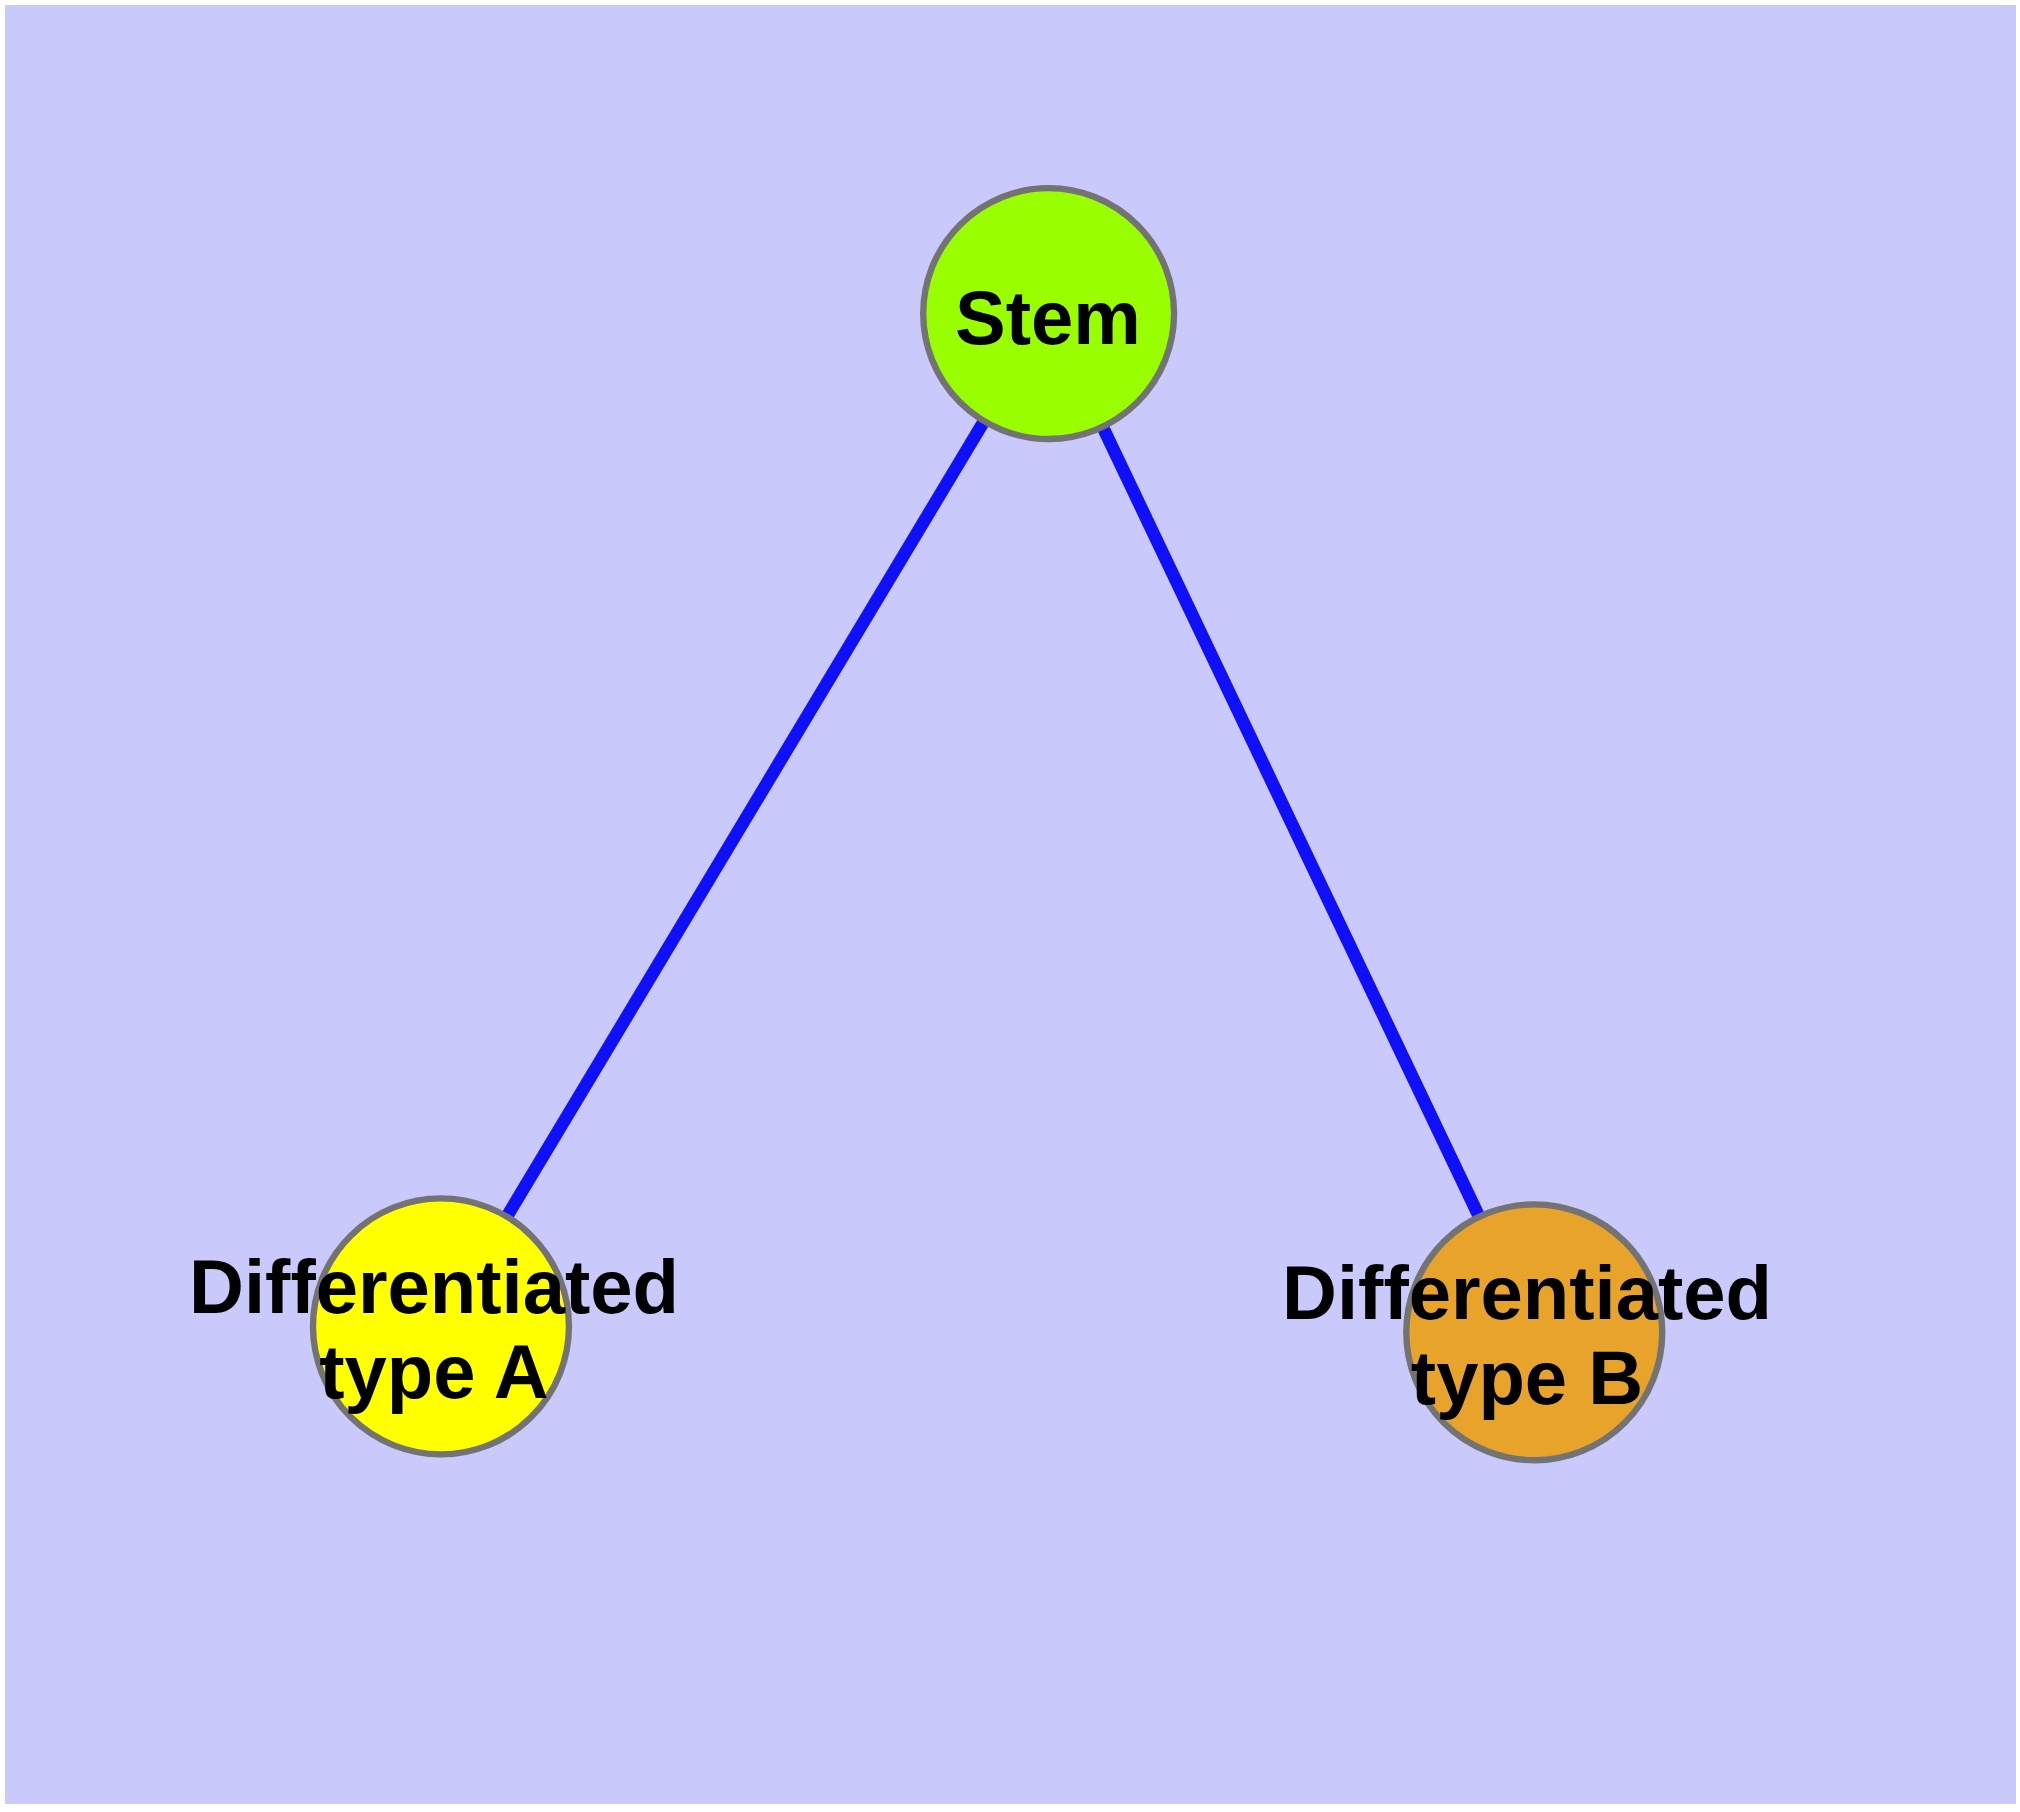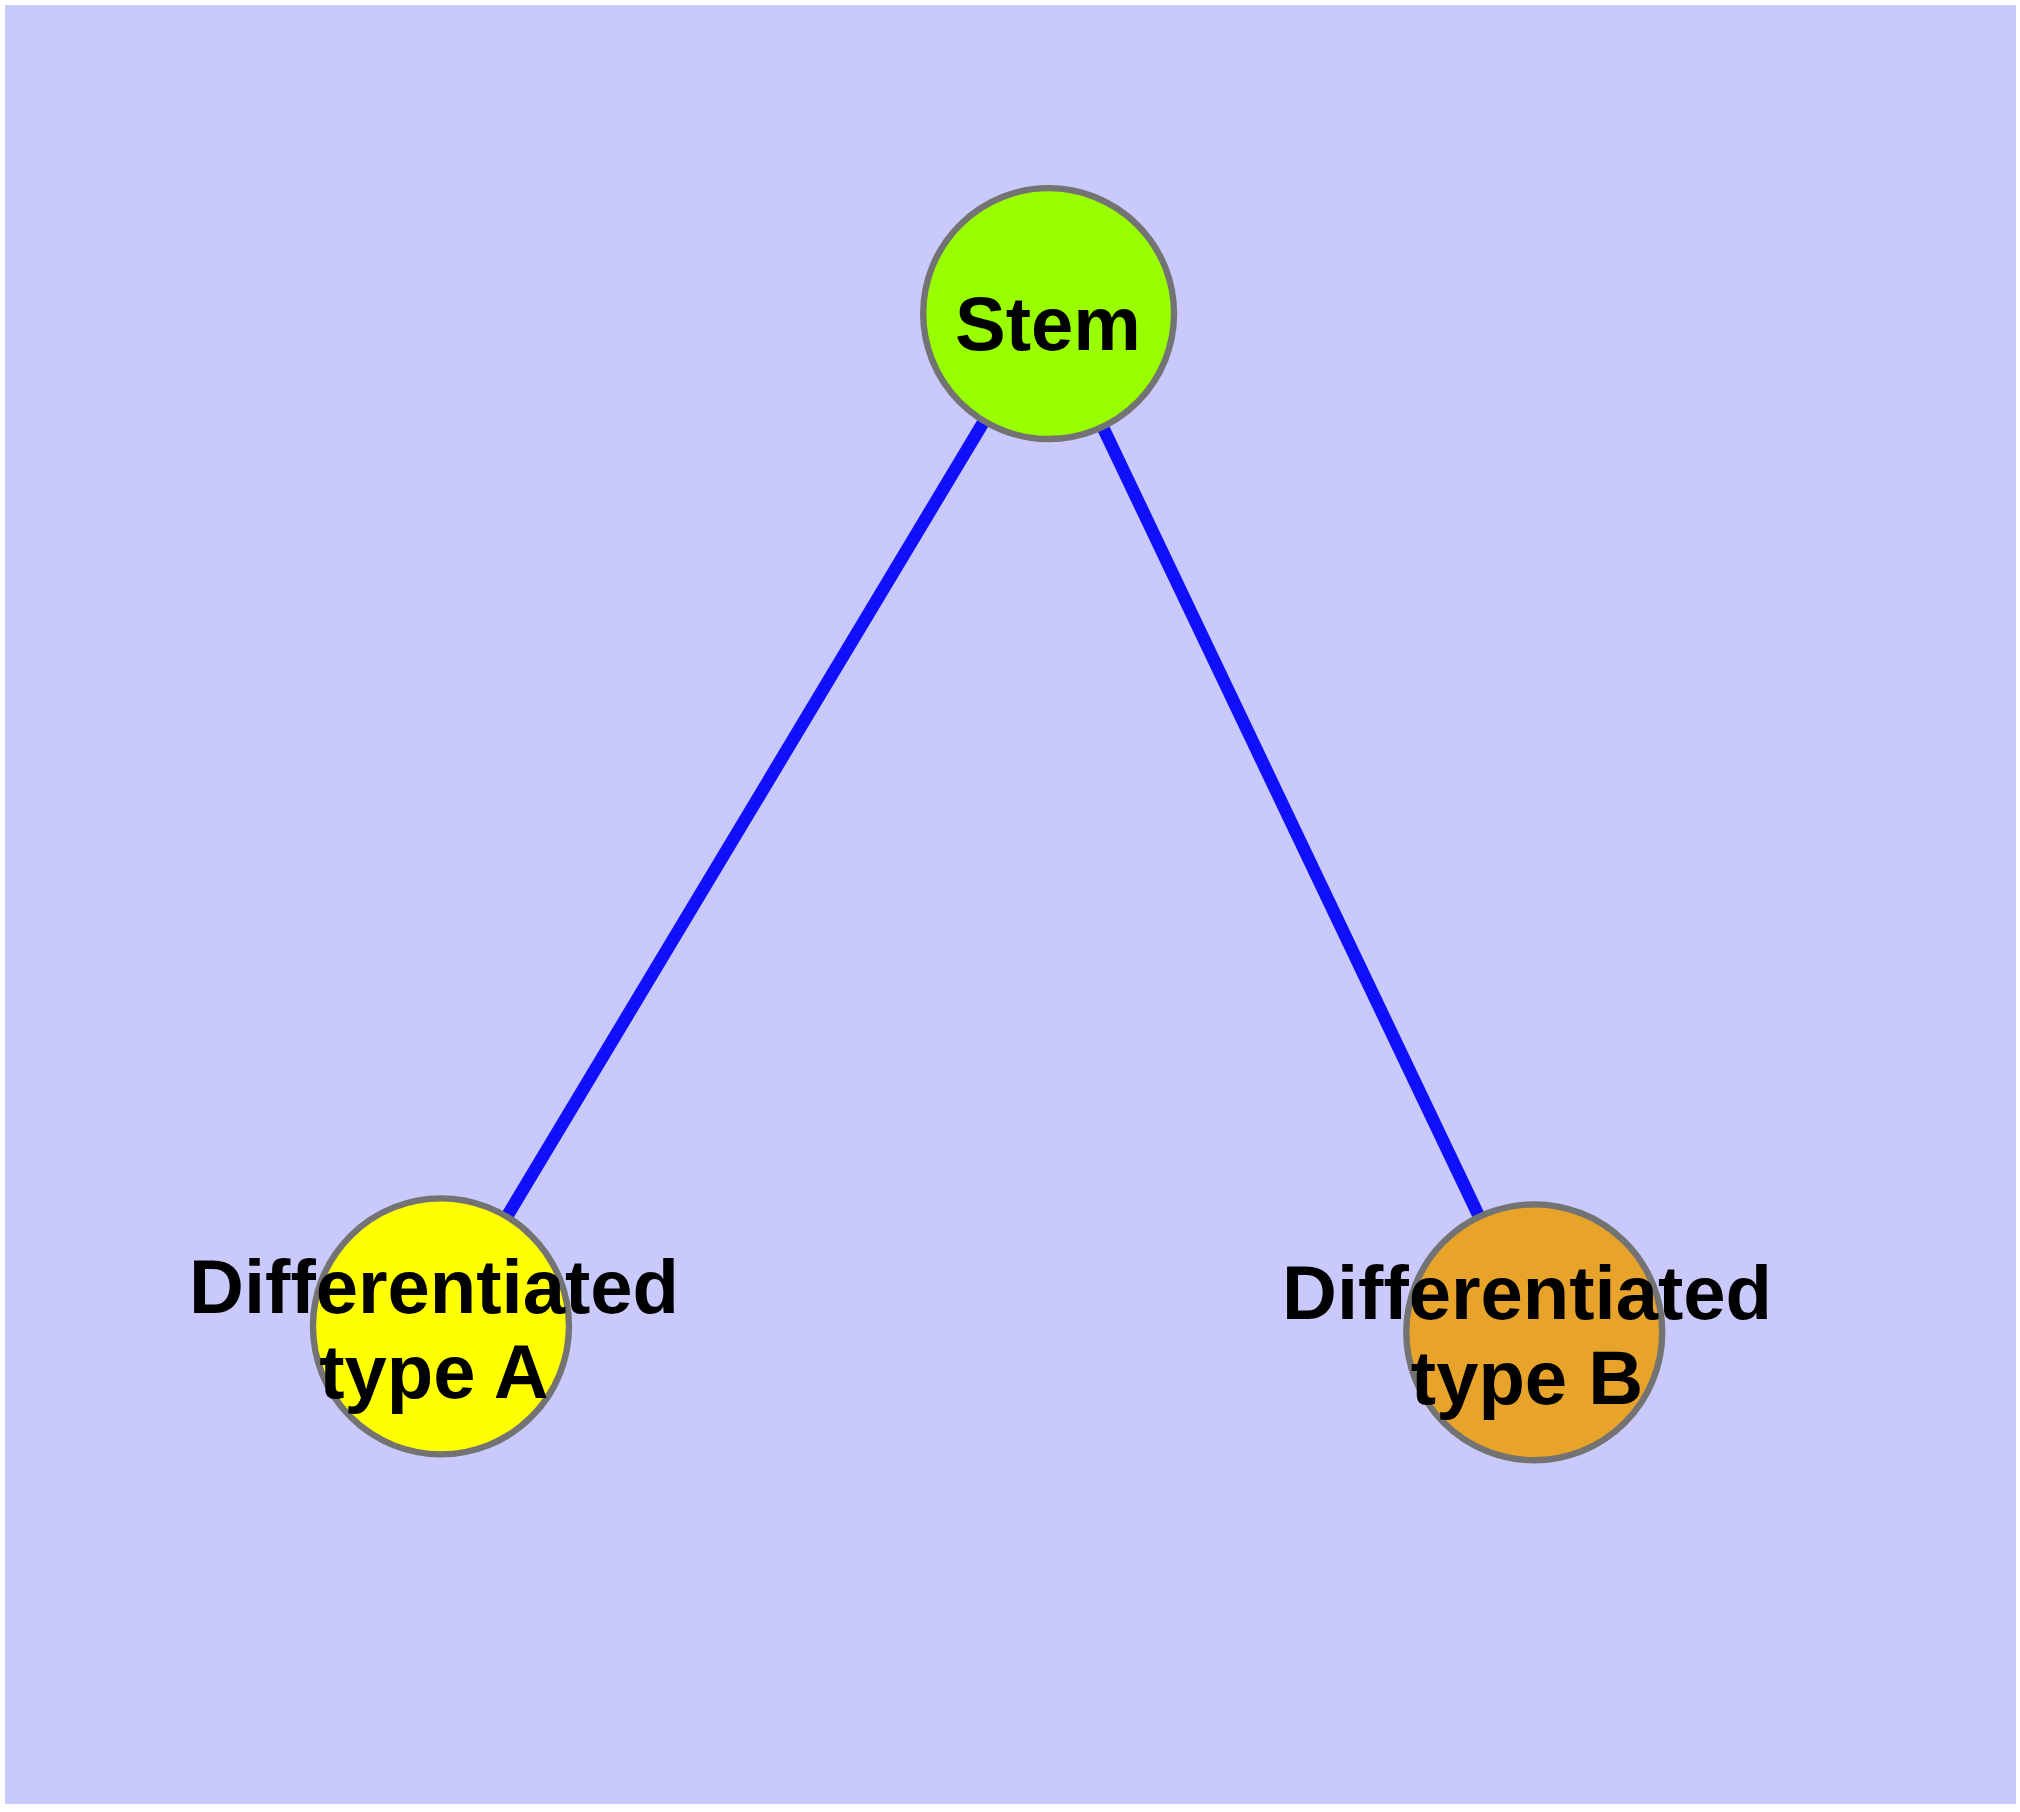--- a/index.html
+++ b/index.html
@@ -53,20 +53,20 @@
 <div class="page">
   <div class="plot-canvas" id="plot-canvas" style="background: rgb(201, 201, 251);"></div>
   <svg class="graph" id="graph-svg" viewBox="0 0 2384 2138" xmlns="http://www.w3.org/2000/svg">
       <line x1="1237" y1="370" x2="520" y2="1565" stroke="#0f0ffa" stroke-width="15"></line>
       <line x1="1237" y1="370" x2="1810" y2="1572" stroke="#0f0ffa" stroke-width="15"></line>
       <circle cx="1237" cy="370" r="148" fill="#99fe00" stroke="#737373" stroke-width="7.5"></circle>
       <circle cx="520" cy="1565" r="151" fill="#ffff00" stroke="#737373" stroke-width="7.5"></circle>
       <circle cx="1810" cy="1572" r="151" fill="#e8a32b" stroke="#737373" stroke-width="7.5"></circle>
     </svg>
   <div id="labels-layer">
-      <div class="node-label" style="left: 1048px; top: 317px; color: rgb(0, 0, 0); margin-top: 6px;">Stem</div>
+      <div class="node-label" style="left: 1048px; top: 317px; color: rgb(0, 0, 0);">Stem</div>
       <div class="node-label" style="left: 434px; top: 1329px; color: rgb(0, 0, 0);">Differentiated
 type A</div>
       <div class="node-label" style="left: 1527px; top: 1335px; color: rgb(0, 0, 0);">Differentiated
 type B</div>
     </div>
 </div>
 
 
 </body></html>

